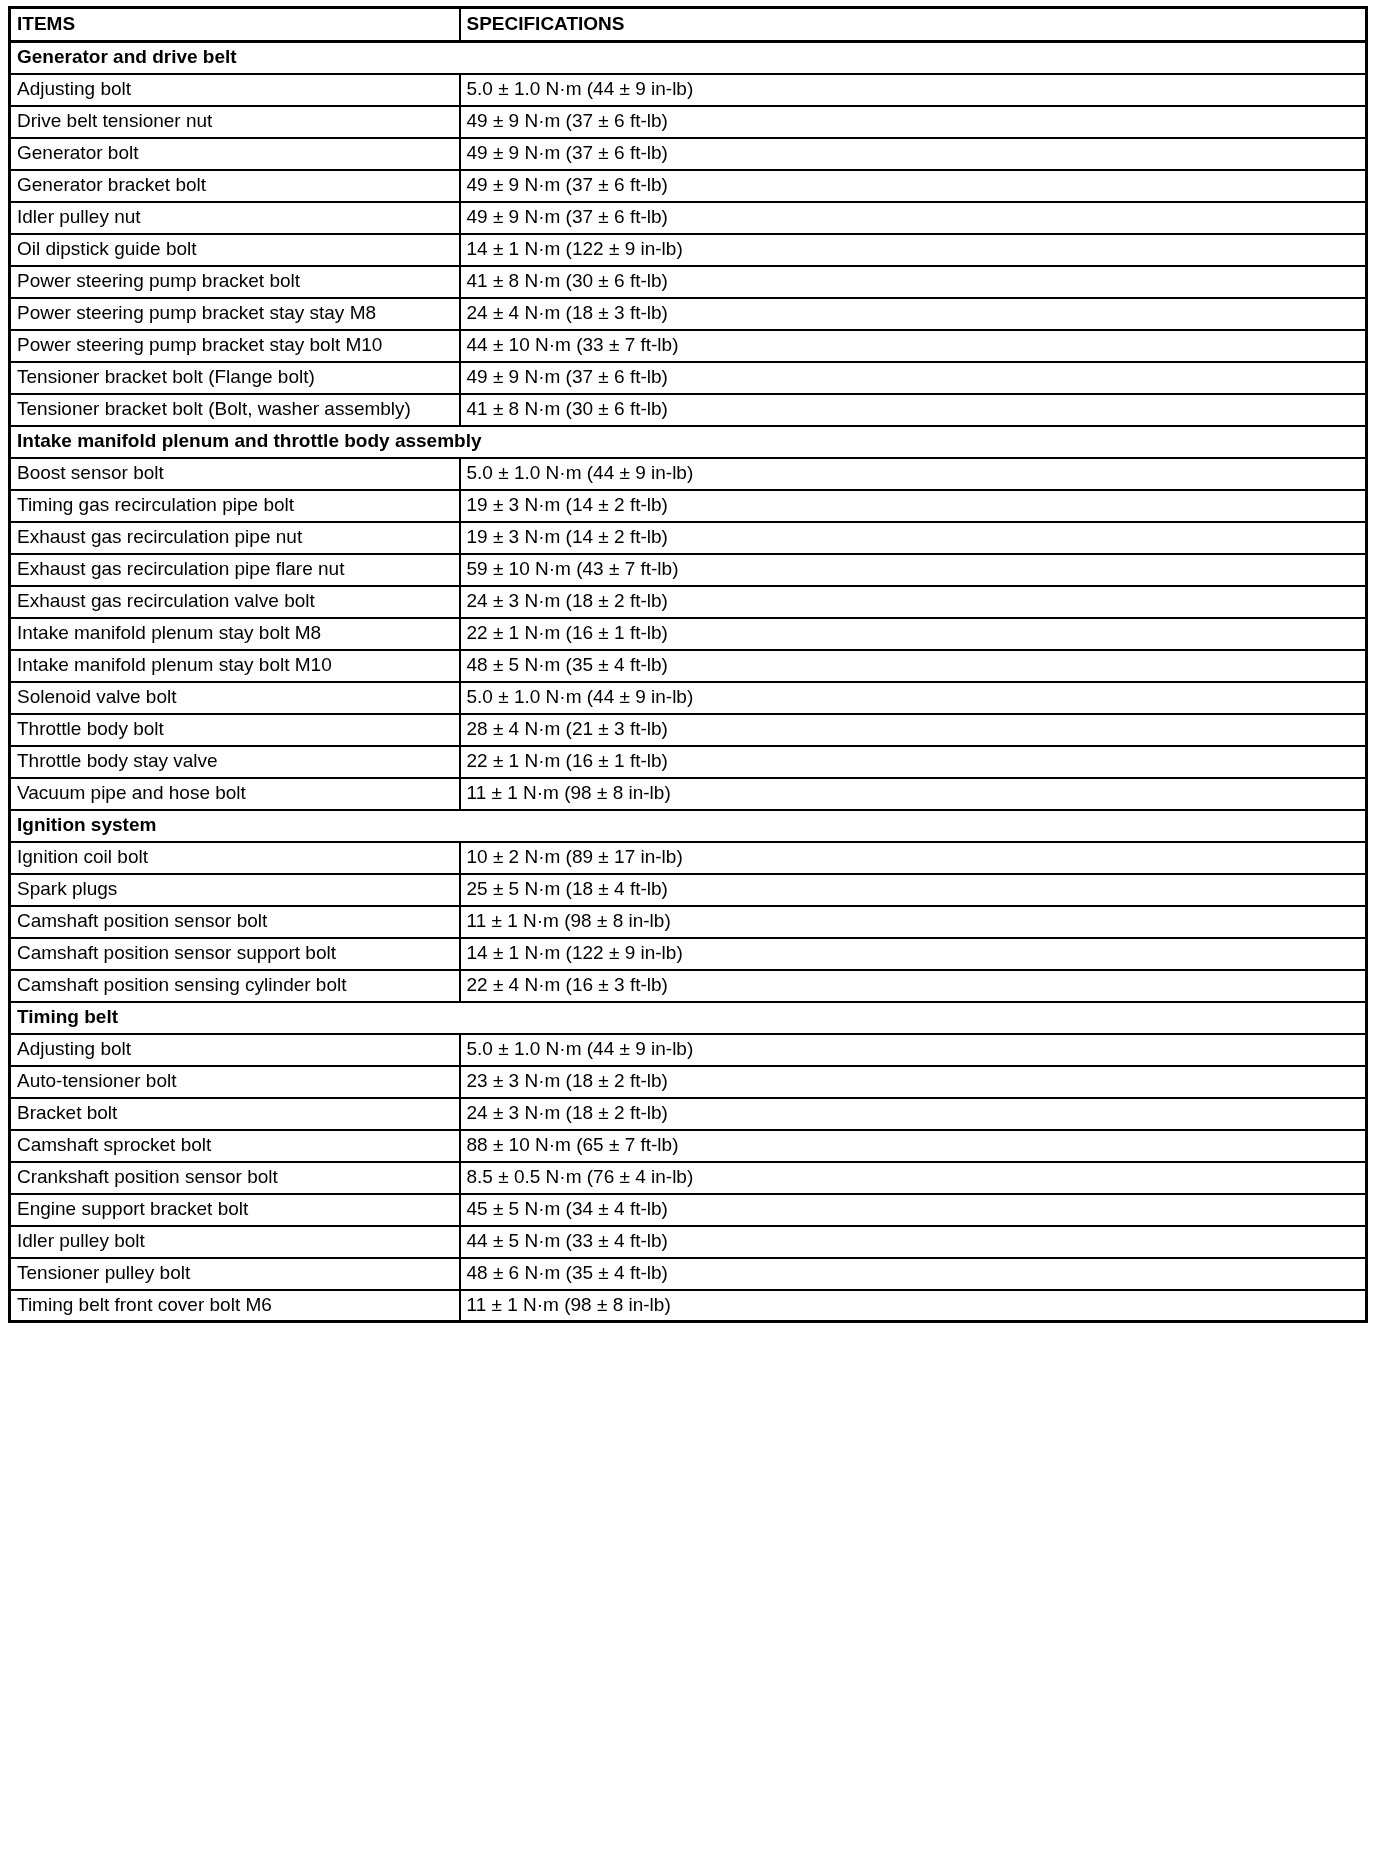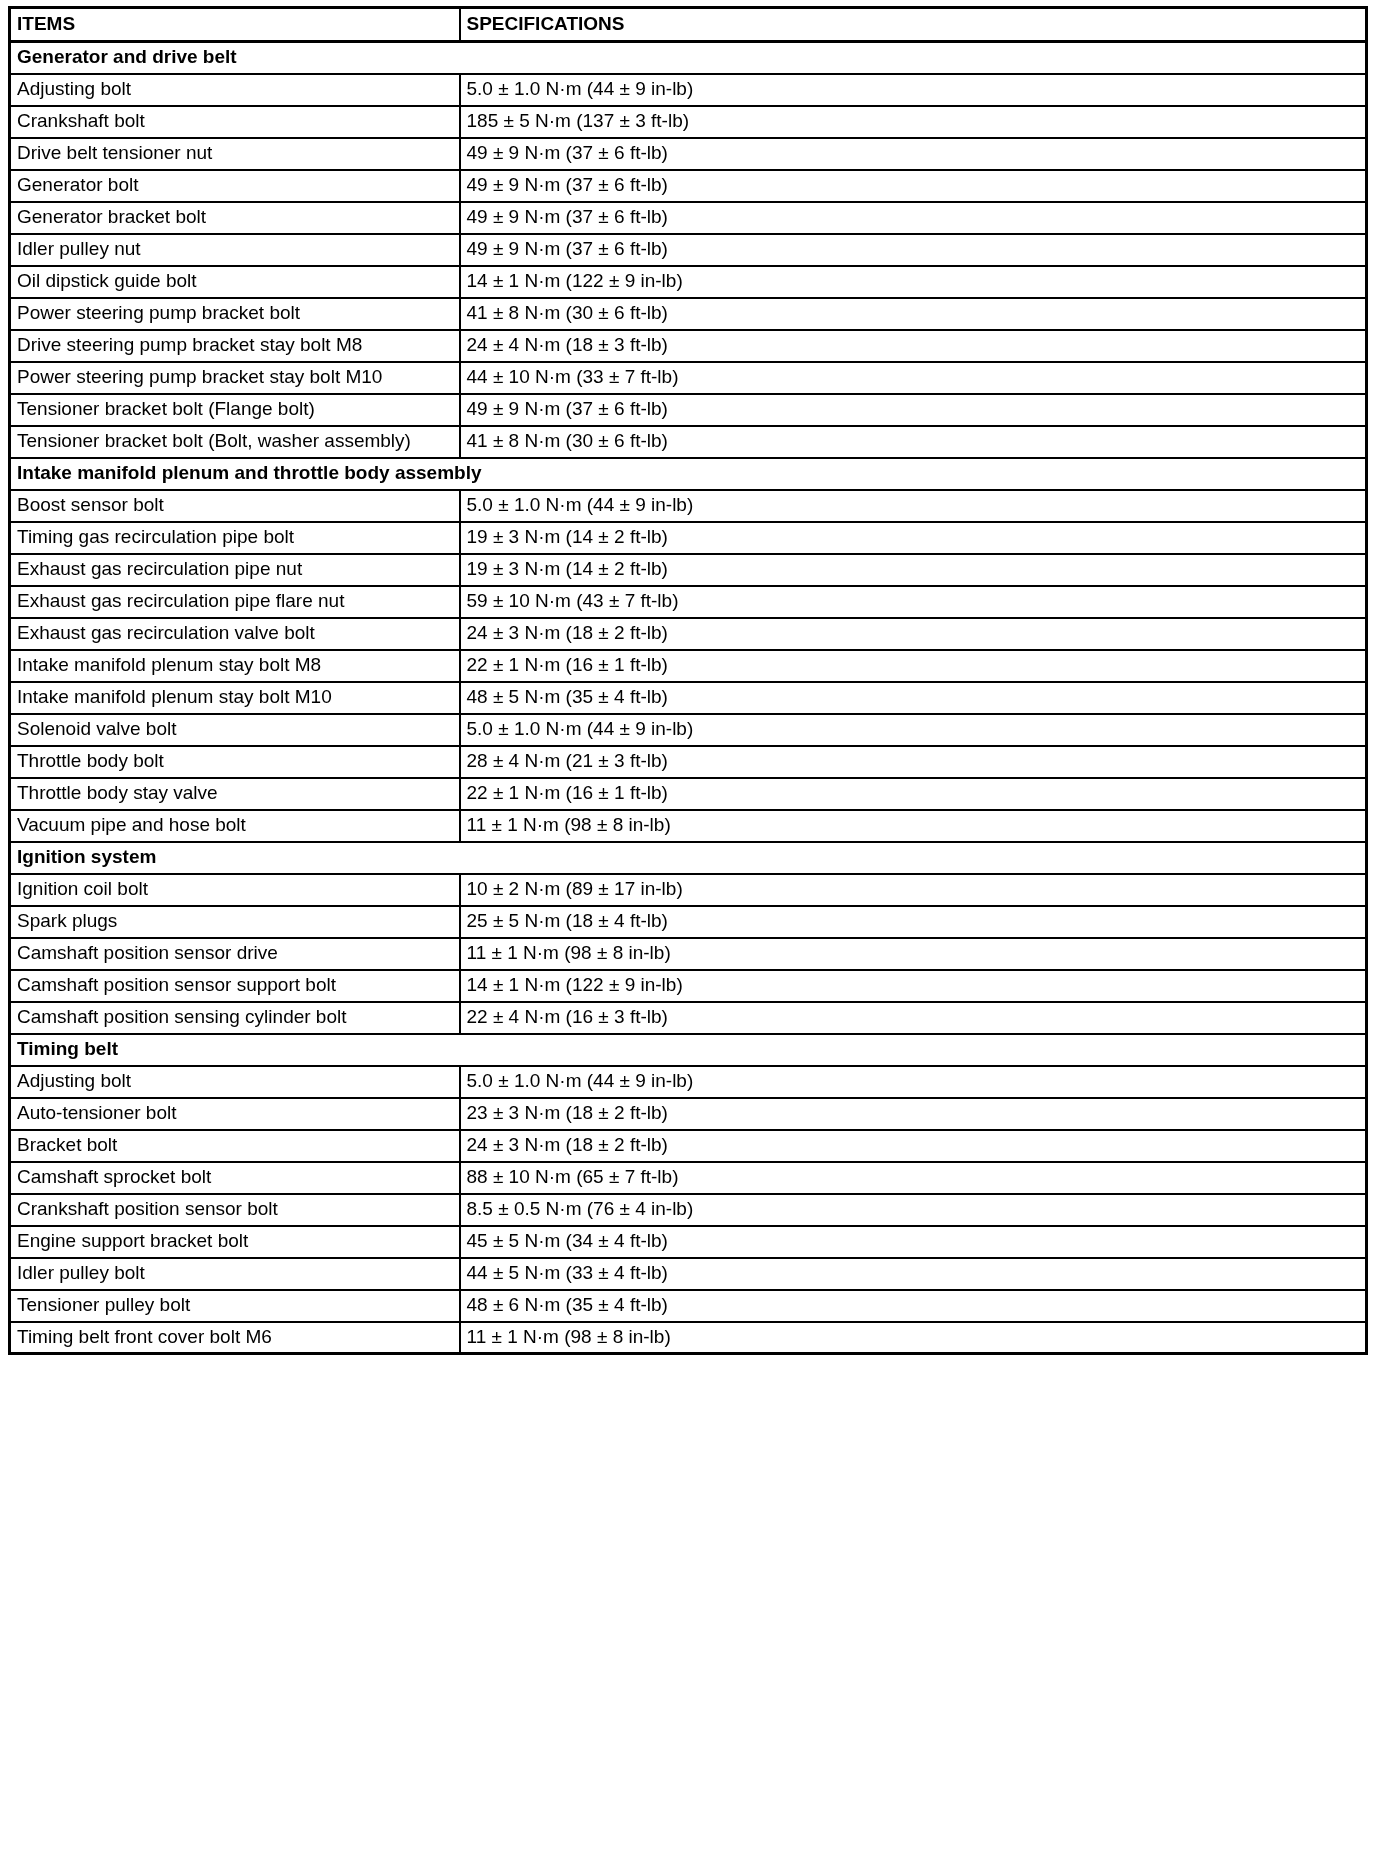--- a/index.html
+++ b/index.html
@@ -71,24 +71,20 @@
     </thead>
     <tbody>
         <tr class="section-row">
           <td colspan="2">Generator and drive belt</td>
         </tr>
         <tr>
           <td>Adjusting bolt</td>
           <td>5.0 ± 1.0 N·m (44 ± 9 in-lb)</td>
         </tr>
         <tr>
-          <td>Crankshaft bolt</td>
-          <td>185 ± 5 N·m (137 ± 3 ft-lb)</td>
-        </tr>
-        <tr>
           <td>Drive belt tensioner nut</td>
           <td>49 ± 9 N·m (37 ± 6 ft-lb)</td>
         </tr>
         <tr>
           <td>Generator bolt</td>
           <td>49 ± 9 N·m (37 ± 6 ft-lb)</td>
         </tr>
         <tr>
           <td>Generator bracket bolt</td>
           <td>49 ± 9 N·m (37 ± 6 ft-lb)</td>
@@ -99,21 +95,21 @@
         </tr>
         <tr>
           <td>Oil dipstick guide bolt</td>
           <td>14 ± 1 N·m (122 ± 9 in-lb)</td>
         </tr>
         <tr>
           <td>Power steering pump bracket bolt</td>
           <td>41 ± 8 N·m (30 ± 6 ft-lb)</td>
         </tr>
         <tr>
-          <td>Drive steering pump bracket stay bolt M8</td>
+          <td>Power steering pump bracket stay stay M8</td>
           <td>24 ± 4 N·m (18 ± 3 ft-lb)</td>
         </tr>
         <tr>
           <td>Power steering pump bracket stay bolt M10</td>
           <td>44 ± 10 N·m (33 ± 7 ft-lb)</td>
         </tr>
         <tr>
           <td>Tensioner bracket bolt (Flange bolt)</td>
           <td>49 ± 9 N·m (37 ± 6 ft-lb)</td>
         </tr>
@@ -173,21 +169,21 @@
         </tr>
         <tr>
           <td>Ignition coil bolt</td>
           <td>10 ± 2 N·m (89 ± 17 in-lb)</td>
         </tr>
         <tr>
           <td>Spark plugs</td>
           <td>25 ± 5 N·m (18 ± 4 ft-lb)</td>
         </tr>
         <tr>
-          <td>Camshaft position sensor drive</td>
+          <td>Camshaft position sensor bolt</td>
           <td>11 ± 1 N·m (98 ± 8 in-lb)</td>
         </tr>
         <tr>
           <td>Camshaft position sensor support bolt</td>
           <td>14 ± 1 N·m (122 ± 9 in-lb)</td>
         </tr>
         <tr>
           <td>Camshaft position sensing cylinder bolt</td>
           <td>22 ± 4 N·m (16 ± 3 ft-lb)</td>
         </tr>

